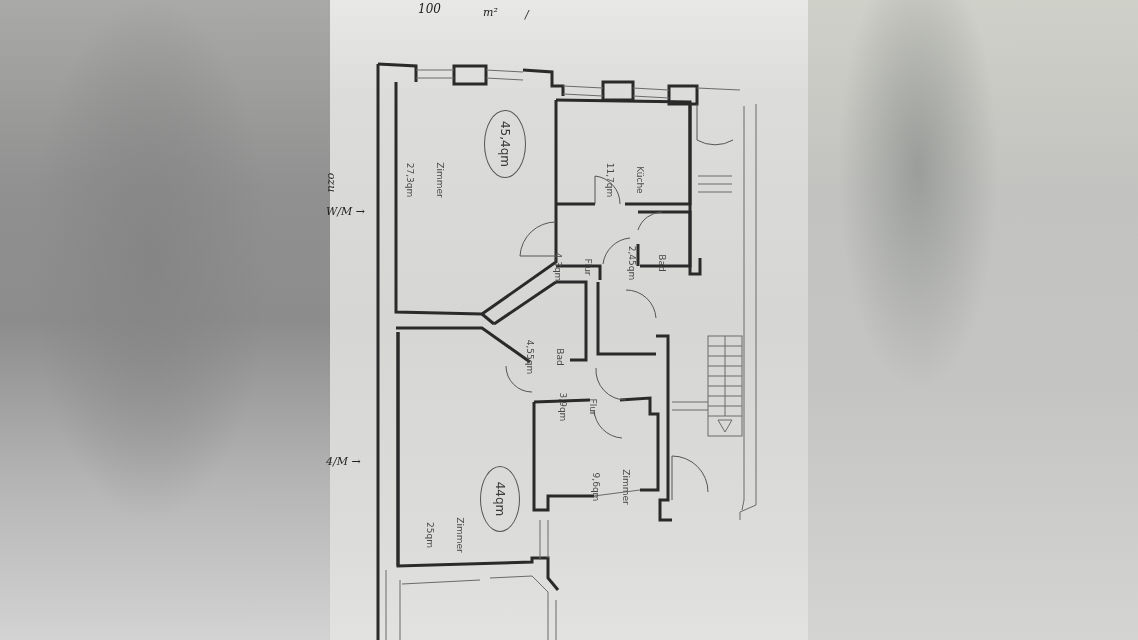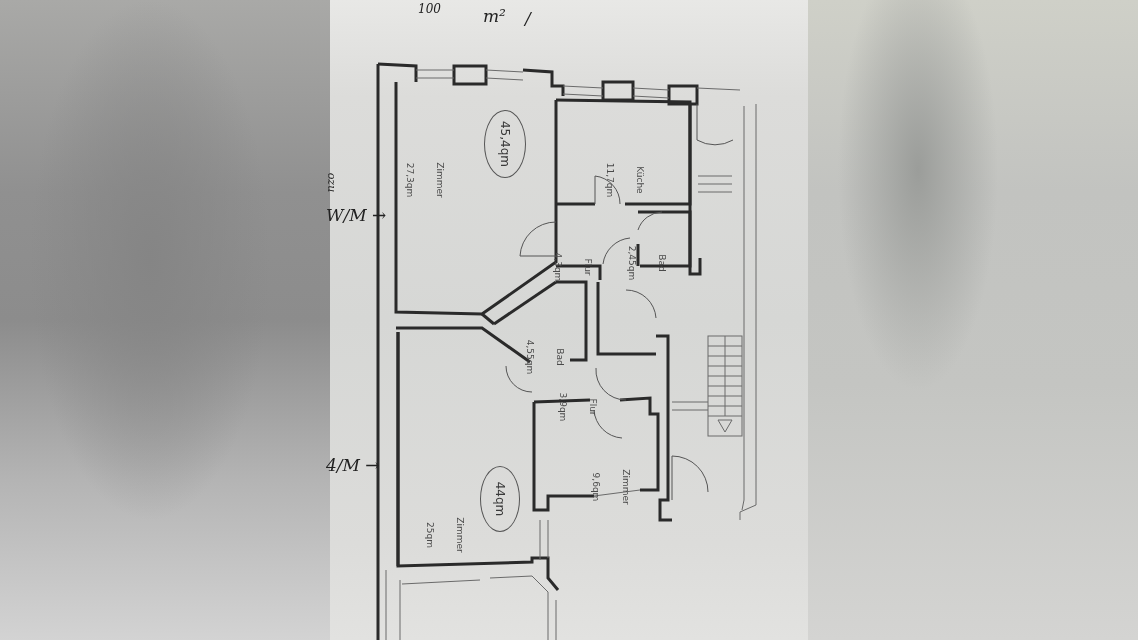--- a/index.html
+++ b/index.html
@@ -33,21 +33,21 @@
   .area-oval {
     position: absolute; border: 1px solid #555; border-radius: 50%;
     display: flex; align-items: center; justify-content: center;
   }
   .area-oval span {
     transform: rotate(90deg); font-size: 12px; color: #3a3a3a; white-space: nowrap;
     font-family: "DejaVu Sans", sans-serif;
   }
   .hand {
     position: absolute; font-family: "DejaVu Serif", serif; font-style: italic;
-    color: #222; font-size: 17px; white-space: nowrap;
+    color: #222; font-size: 11px; white-space: nowrap;
   }
 </style>
 </head>
 <body>
 
 <div class="blur-left"></div>
 <div class="blur-right"></div>
 <div class="paper"></div>
 
 <svg class="plan" width="1138" height="640">

